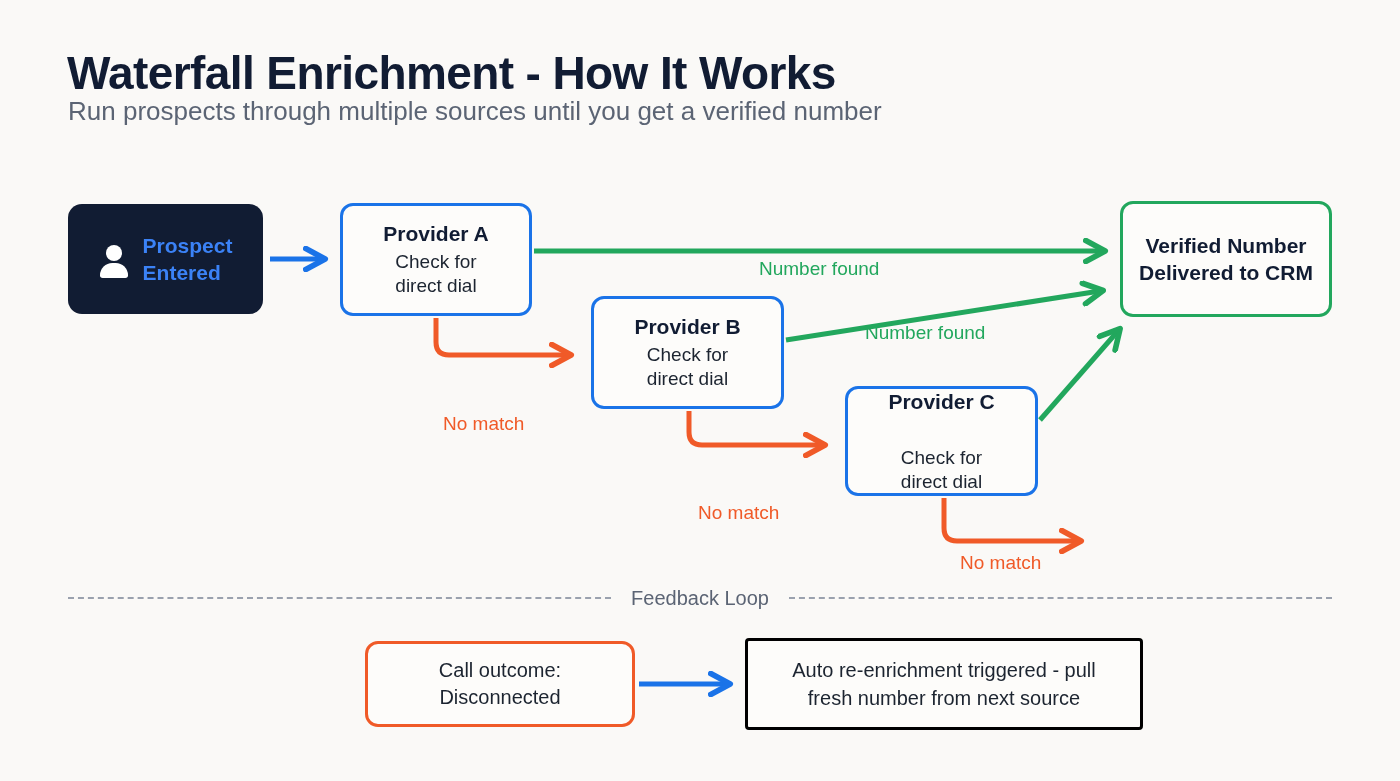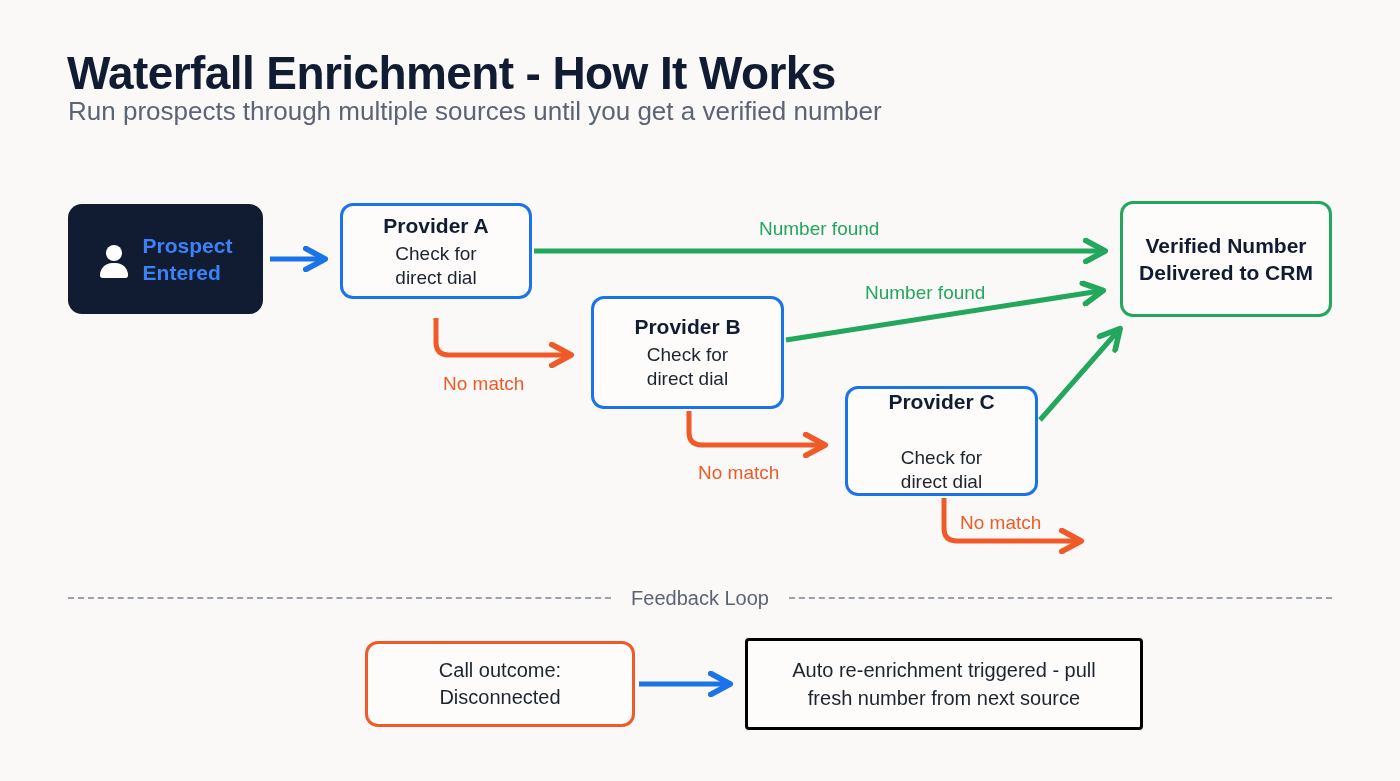--- a/index.html
+++ b/index.html
@@ -113,21 +113,21 @@
   .provider .node-title {
     font-size: 21px;
     line-height: 26px;
     margin-bottom: 3px;
   }
   .provider .node-sub {
     font-size: 19px;
     line-height: 24px;
     white-space: pre-line;
   }
-  #node-provider-a { left: 340px; top: 203px; width: 192px; height: 96px; align-items: center; }
+  #node-provider-a { left: 340px; top: 203px; width: 192px; height: 113px; align-items: center; }
   #node-provider-b { left: 591px; top: 296px; width: 193px; height: 113px; }
   #node-provider-c { left: 845px; top: 386px; width: 193px; height: 110px; gap: 28px; }
 
   #node-verified {
     left: 1120px;
     top: 201px;
     width: 212px;
     height: 116px;
     border: 3px solid #22a75d;
     border-radius: 13px;
@@ -186,20 +186,21 @@
     line-height: 28px;
     white-space: pre-line;
   }
 
   
   .edge-label {
     position: absolute;
     font-size: 19px;
     white-space: nowrap;
     z-index: 4;
+    margin-top: 40px;
   }
   .edge-label.found { color: #22a75d; }
   .edge-label.nomatch { color: #f05a28; }
 
   #label-found-a { left: 759px; top: 218px; }
   #label-found-b { left: 865px; top: 282px; }
   #label-nomatch-a { left: 443px; top: 373px; }
   #label-nomatch-b { left: 698px; top: 462px; }
   #label-nomatch-c { left: 960px; top: 512px; }
 

